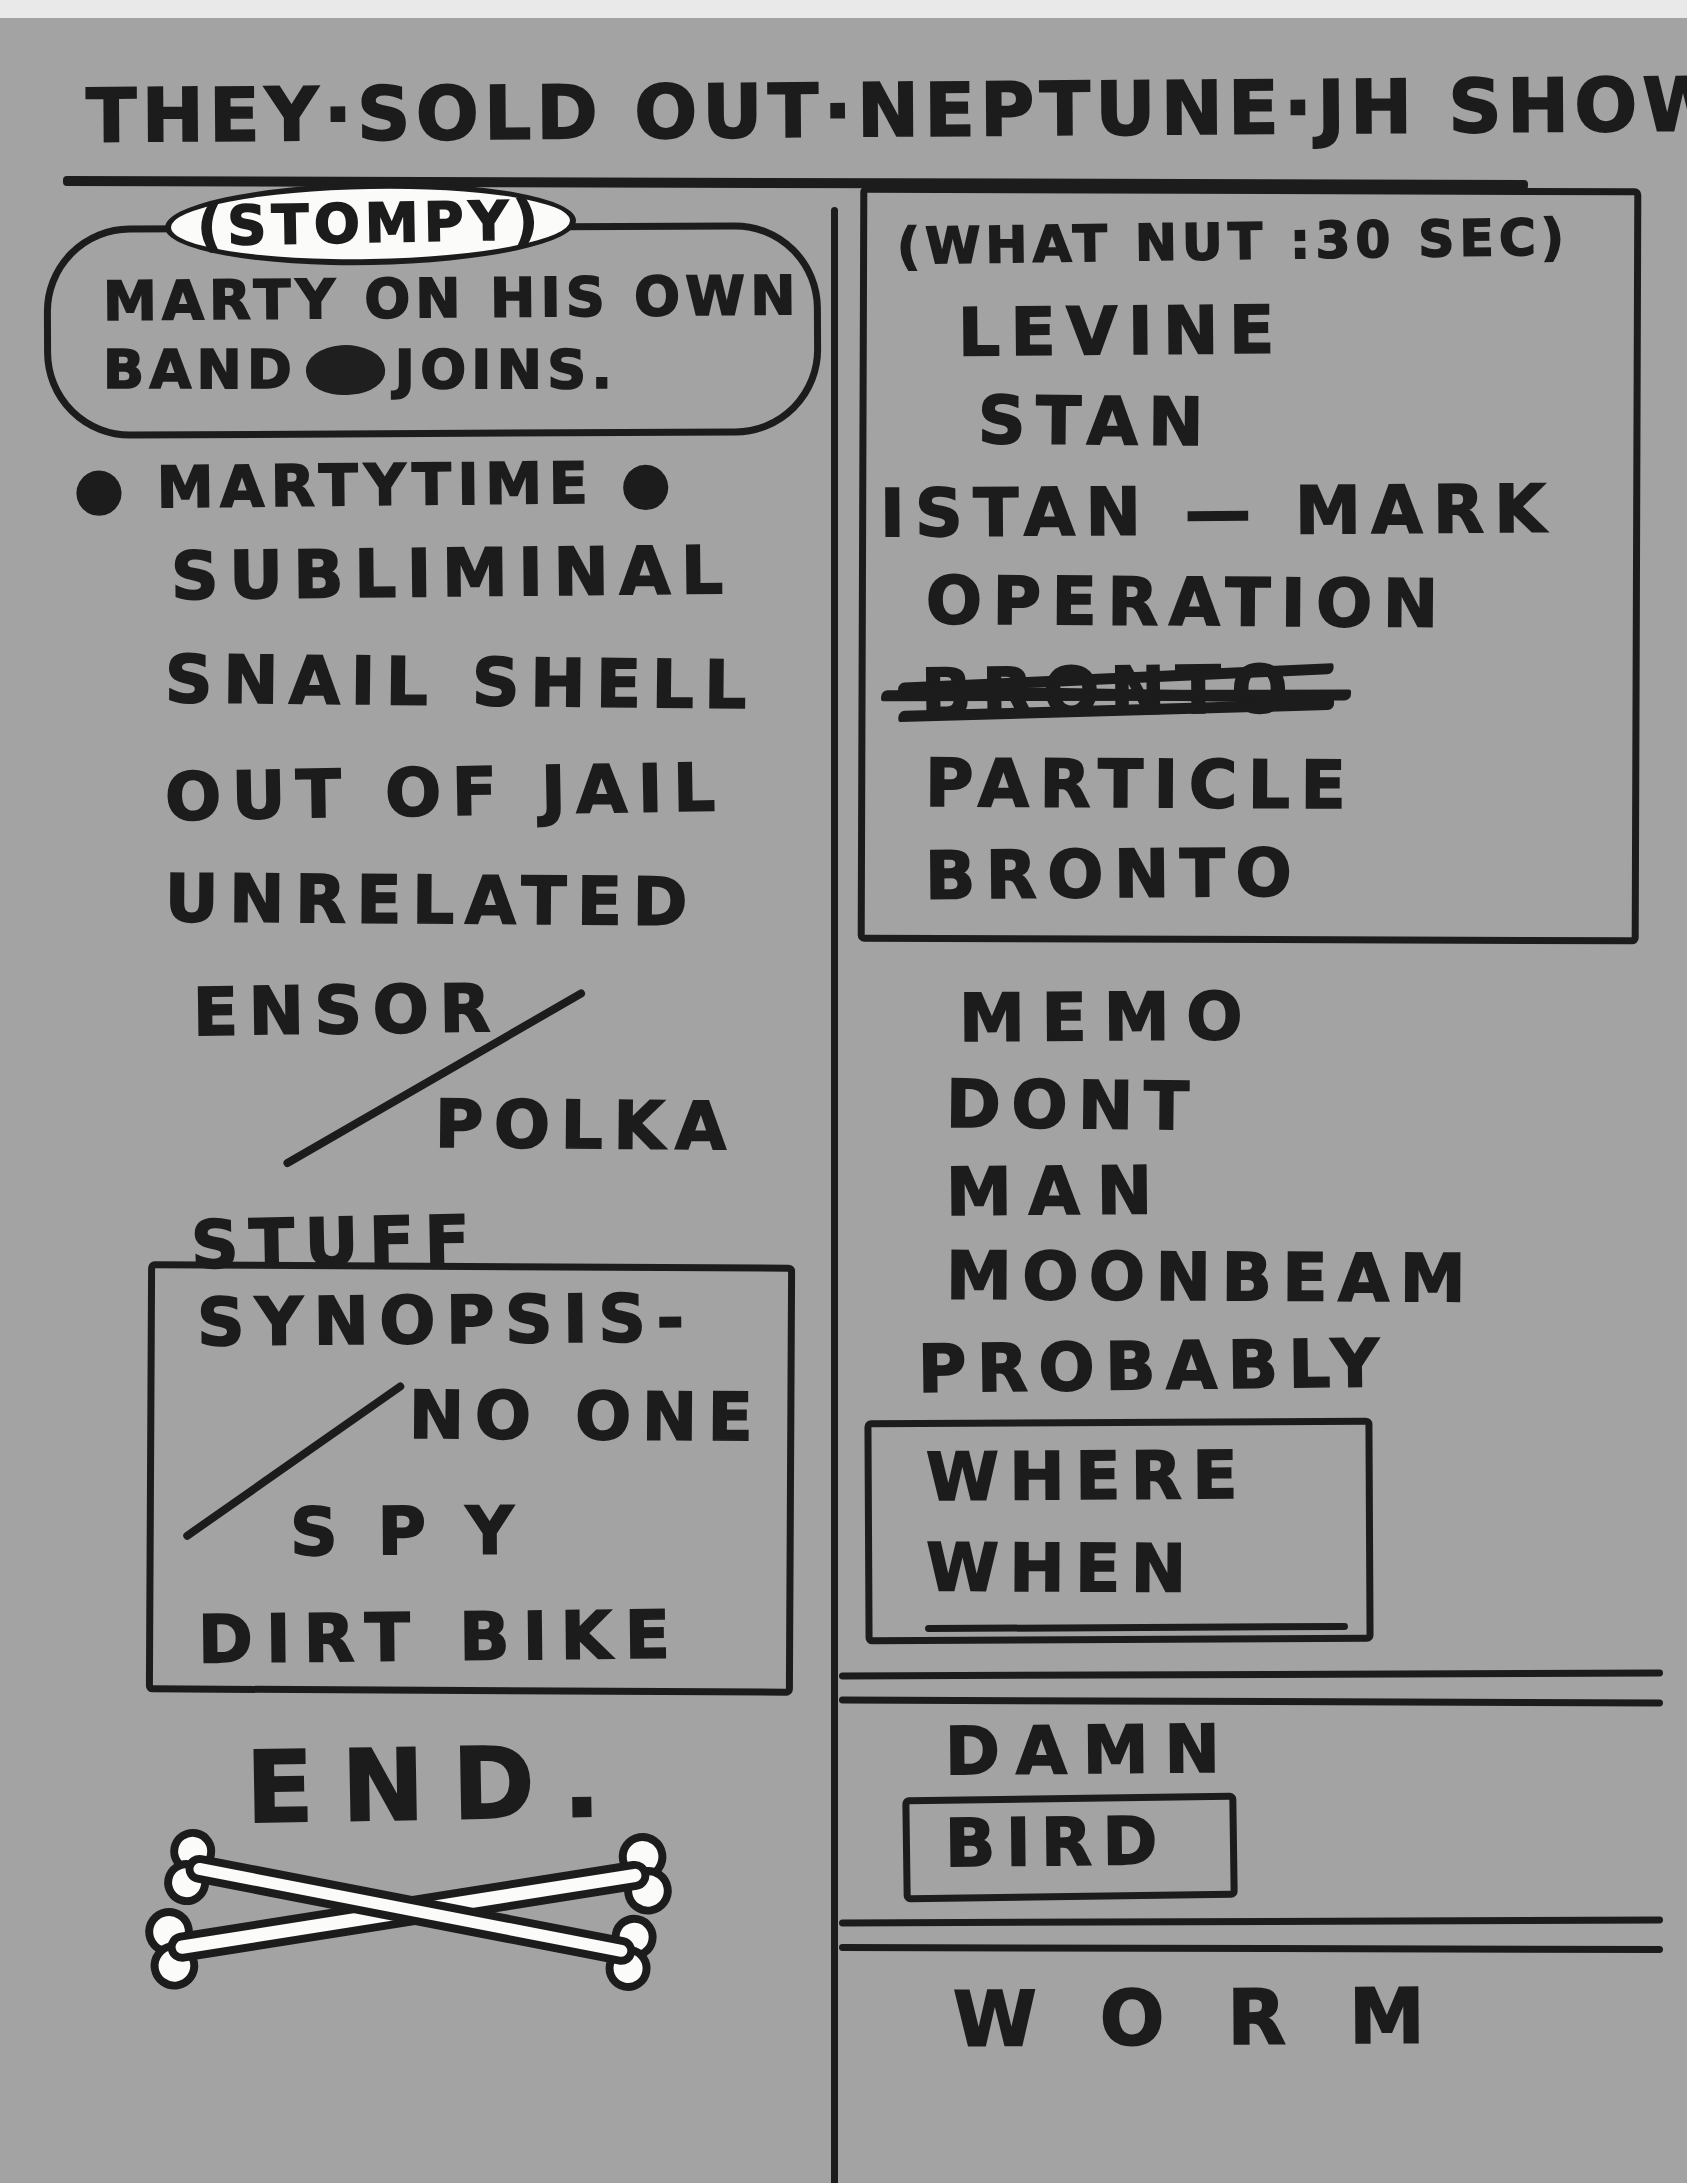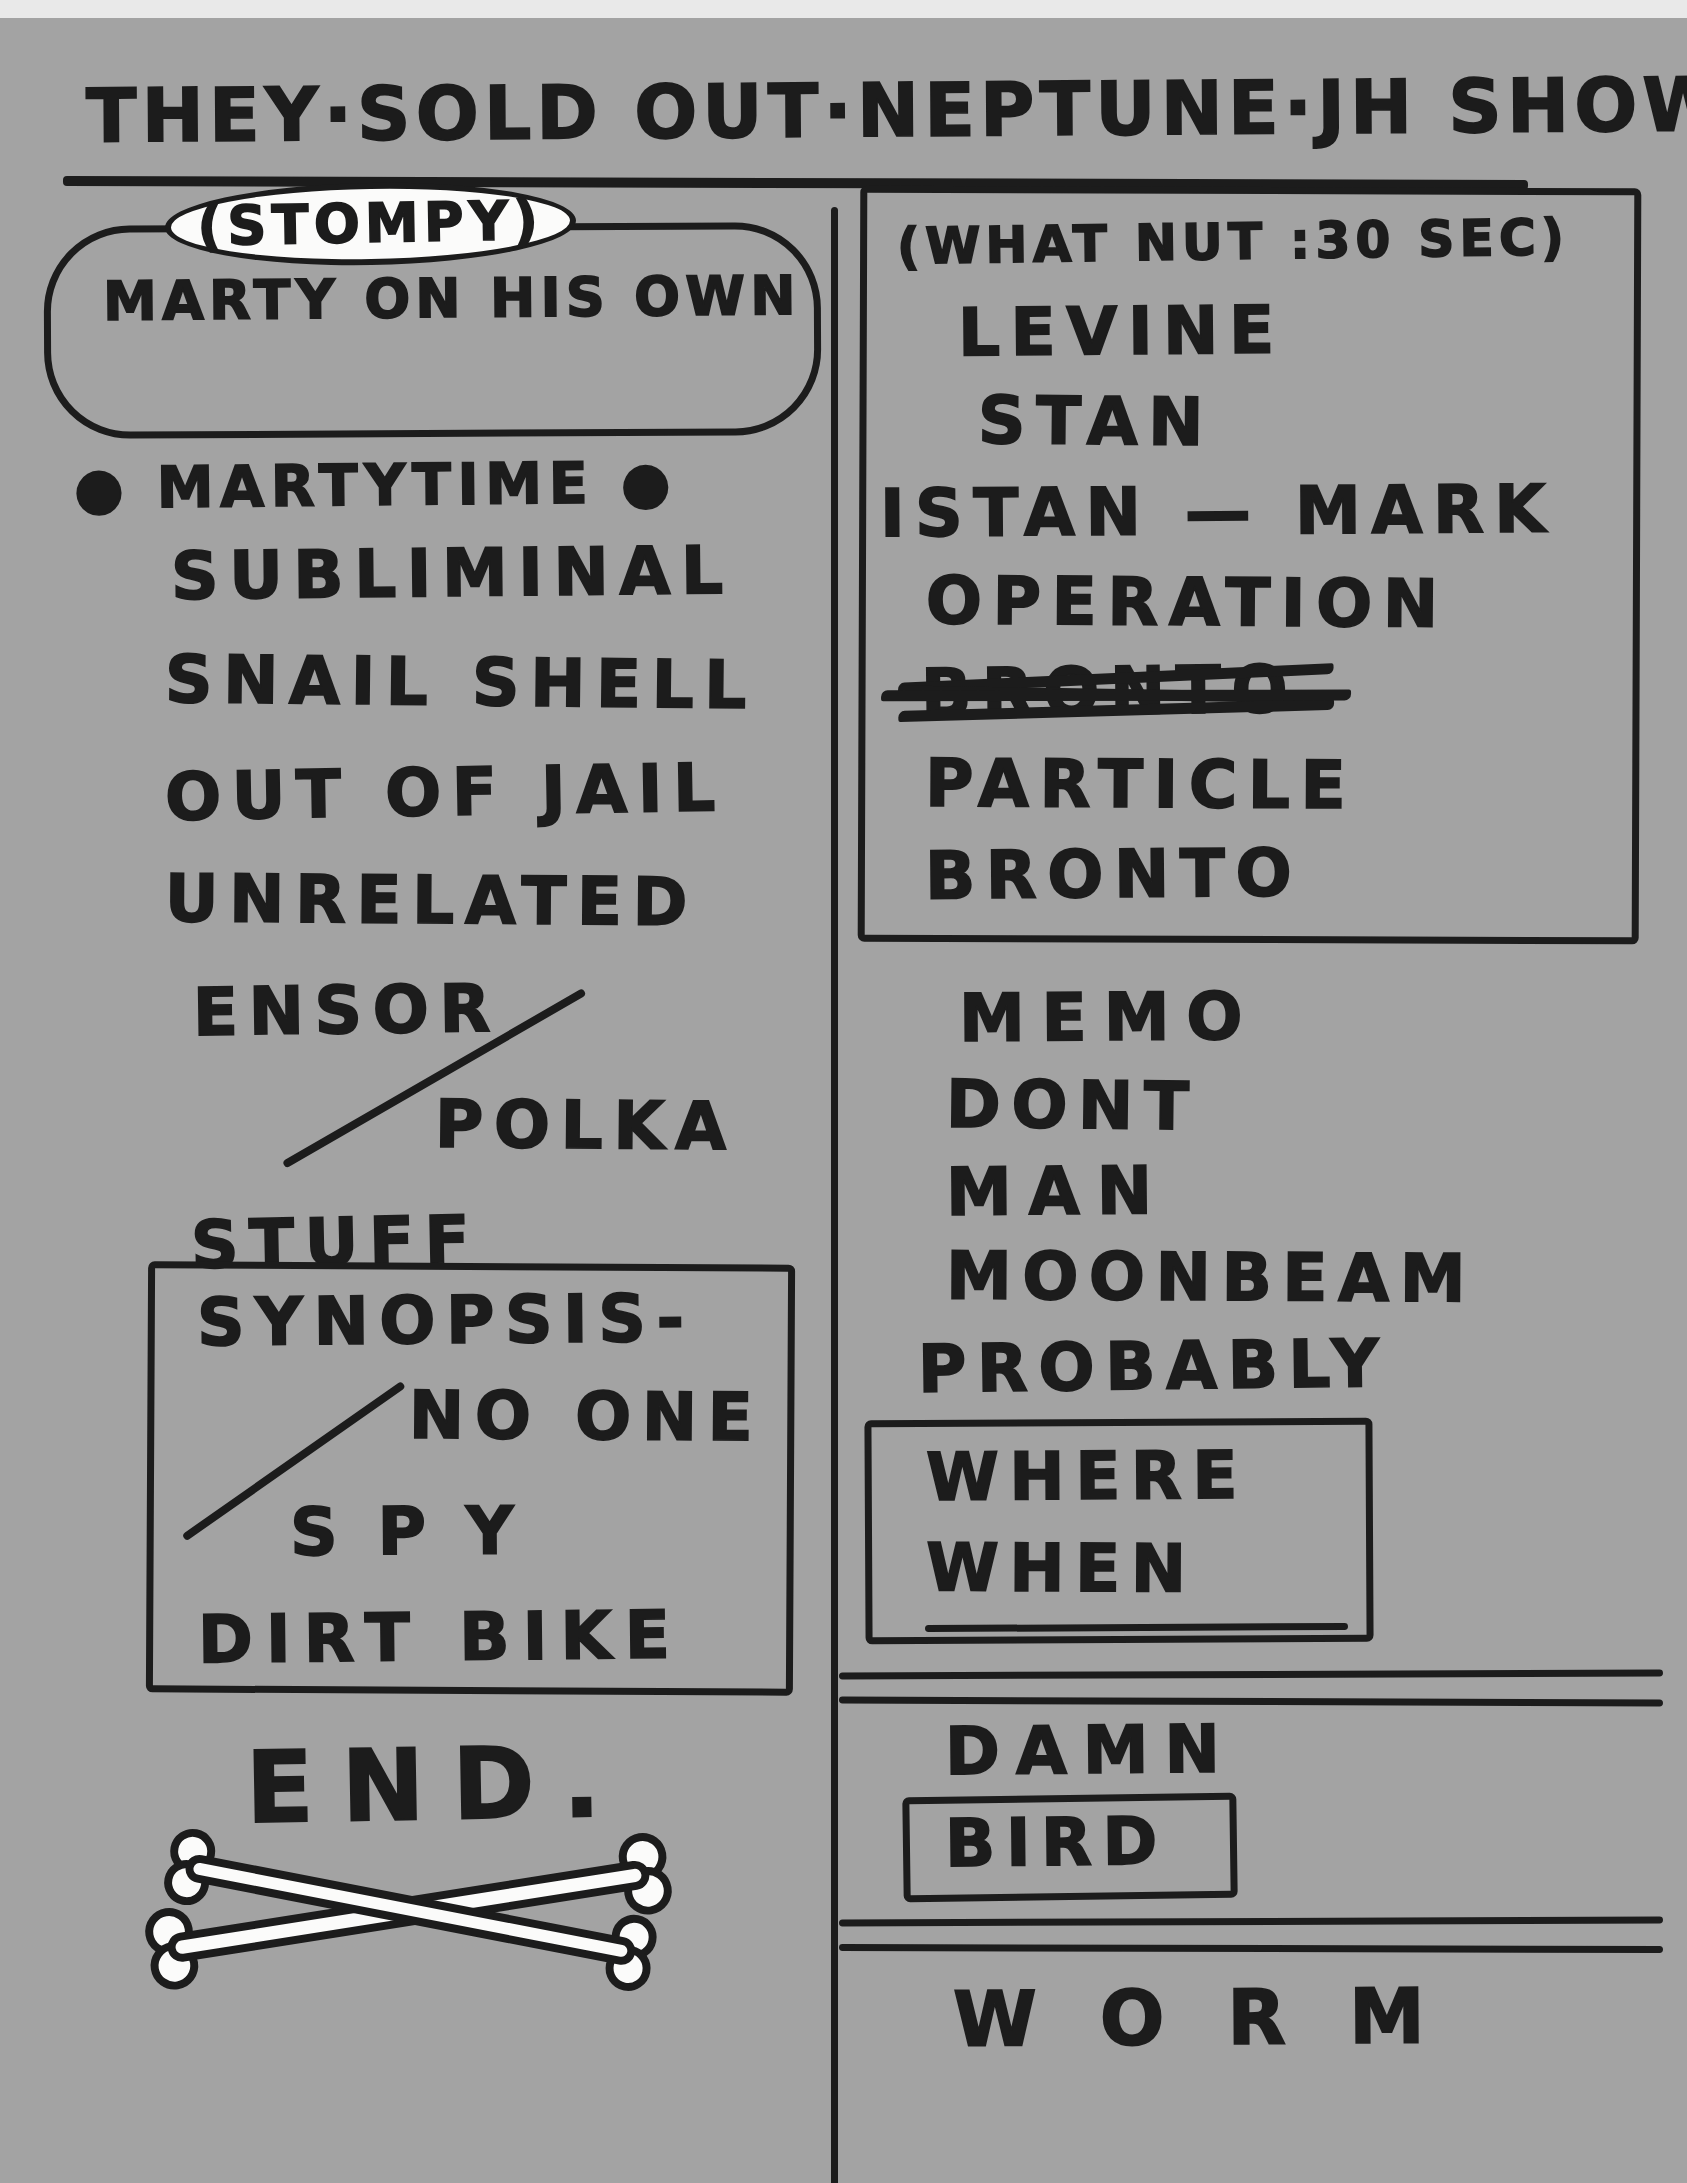--- a/index.html
+++ b/index.html
@@ -40,20 +40,23 @@
 <div class="page">
 
   <div class="hw title" style="left:86px; top:54px; transform:rotate(-0.4deg);">THEY·SOLD OUT·NEPTUNE·JH SHOW</div>
   <div class="bar" style="left:63px; top:160px; width:1465px; height:10px; transform:rotate(0.15deg);"></div>
 
   <div class="bar" style="left:831px; top:189px; width:7.3px; height:1985px;"></div>
 
   <div class="box bubble" style="left:44px; top:206px; width:777px; height:213px; transform:rotate(-0.3deg);"></div>
   <div class="hw small oval" style="left:165px; top:165px; transform:rotate(-1deg);">(STOMPY)</div>
   <div class="hw small" style="left:103px; top:253px; transform:rotate(-0.5deg);">MARTY ON HIS OWN</div>
+  <div class="hw small" style="left:103px; top:324px;">
+    <span>BAND</span><span class="scribble"></span><span>JOINS.</span>
+  </div>
 
   <div class="hw" style="left:74px; top:438px; font-size:57px; letter-spacing:6.6px; transform:rotate(-0.6deg);">● MARTYTIME ●</div>
 
   <div class="hw song" style="left:171px; top:521px; transform:rotate(-0.6deg);">SUBLIMINAL</div>
   <div class="hw song" style="left:165px; top:630px; transform:rotate(0.6deg);">SNAIL SHELL</div>
   <div class="hw song" style="left:165px; top:740px; transform:rotate(-1deg);">OUT OF JAIL</div>
   <div class="hw song" style="left:165px; top:848px; transform:rotate(0.4deg);">UNRELATED</div>
   <div class="hw song" style="left:193px; top:958px; transform:rotate(-0.8deg);">ENSOR</div>
   <div class="slash" style="left:284px; top:1143px; width:347px; transform:rotate(-30deg);"></div>
   <div class="hw song" style="left:435px; top:1073px; transform:rotate(0.5deg);">POLKA</div>

